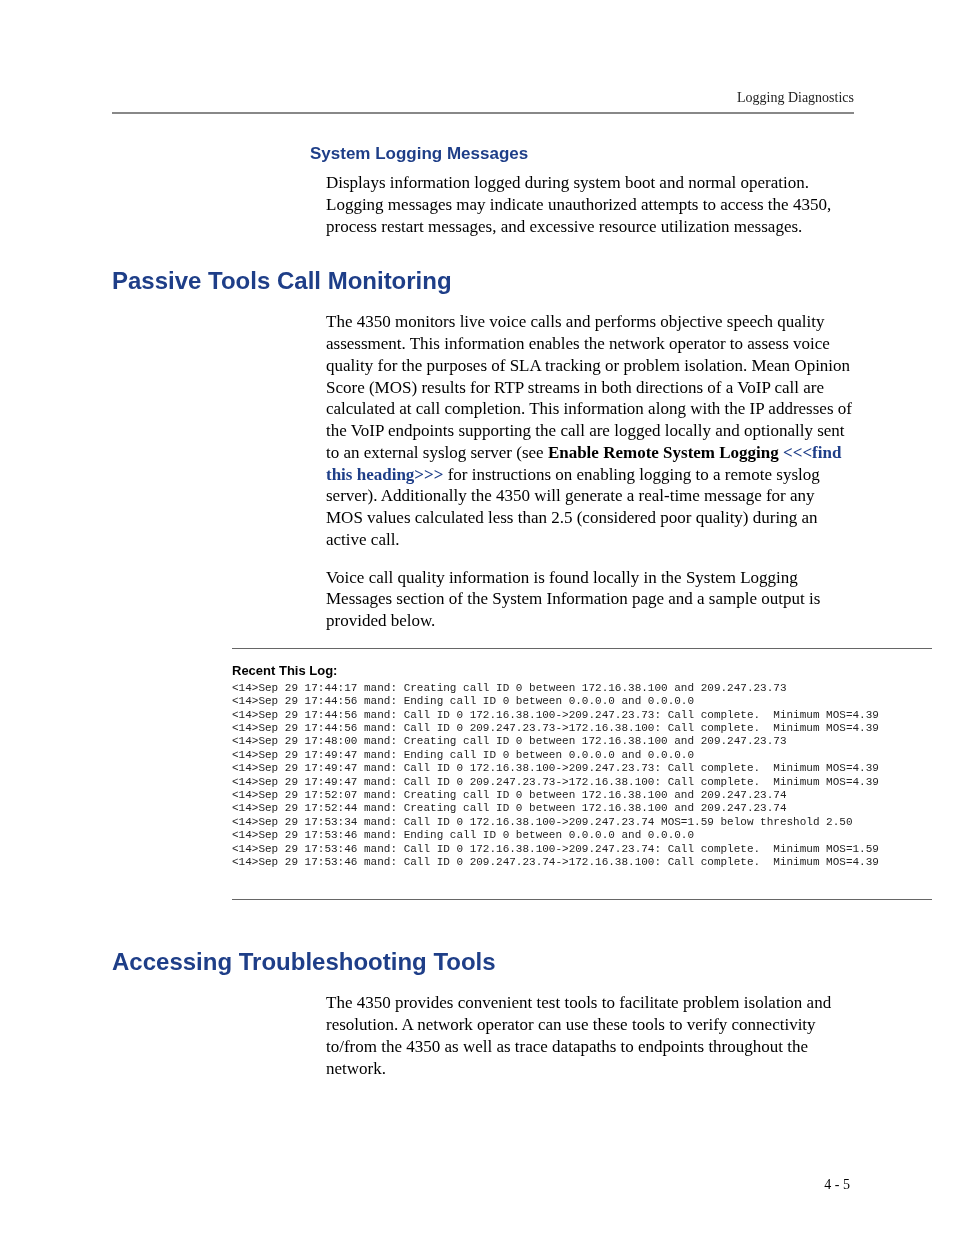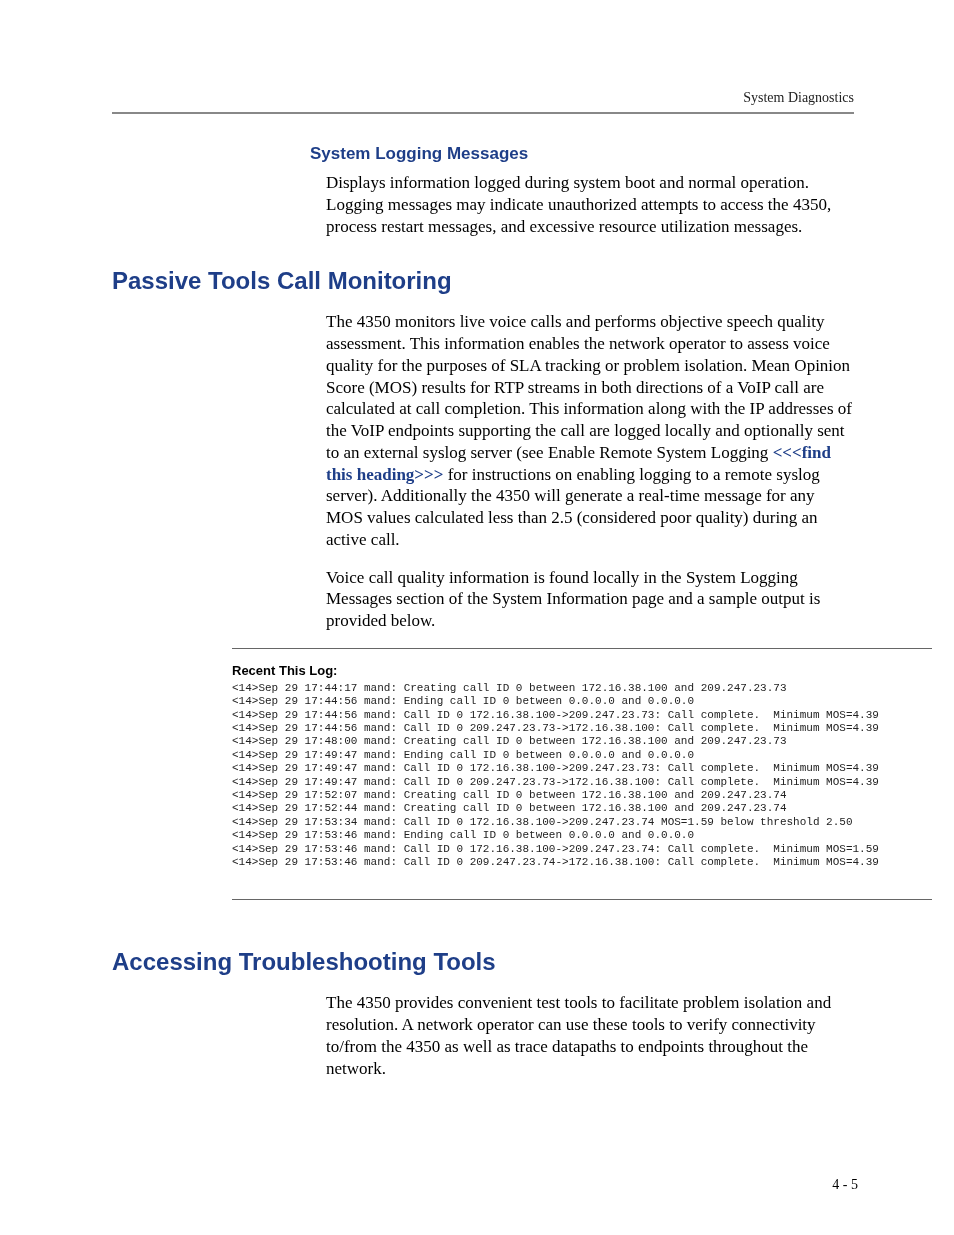--- a/index.html
+++ b/index.html
@@ -44,21 +44,21 @@
     margin: 0 0 16px 16px;
     text-align: left;
   }
   .h1 {
     font-family: "Trebuchet MS", "Segoe UI", Arial, sans-serif;
     font-weight: bold;
     color: #1e3e88;
     font-size: 24px;
     margin: 30px 0 16px 0;
   }
-  .bold { font-weight: normal; }
+  .bold { font-weight: bold; }
   .link-blue { color: #1e3e88; font-weight: bold; }
   .fig {
     margin: 14px 0 0 120px;
     width: 700px;
   }
   .fig-rule {
     border: none;
     border-top: 1px solid #666;
     margin: 0;
   }
@@ -74,30 +74,30 @@
     line-height: 1.22;
     white-space: nowrap;
     overflow: hidden;
     color: #222;
     margin: 0 0 30px 0;
   }
   .log-lines div { white-space: pre; }
   .page-num {
     position: absolute;
     bottom: 42px;
-    right: 96px;
+    right: 104px;
     font-size: 14px;
   }
 </style>
 </head>
 <body>
 
 <div class="page">
 
-  <div class="running-head">System Diagnostics</div>
+  <div class="running-head">Logging Diagnostics</div>
   <hr class="head-rule">
 
   <div class="indent-block">
     <div class="sub-heading">System Logging Messages</div>
     <p class="body-text">Displays information logged during system boot and normal operation. Logging messages may indicate unauthorized attempts to access the 4350, process restart messages, and excessive resource utilization messages.</p>
   </div>
 
   <div class="h1">Passive Tools Call Monitoring</div>
 
   <div class="indent-block">

